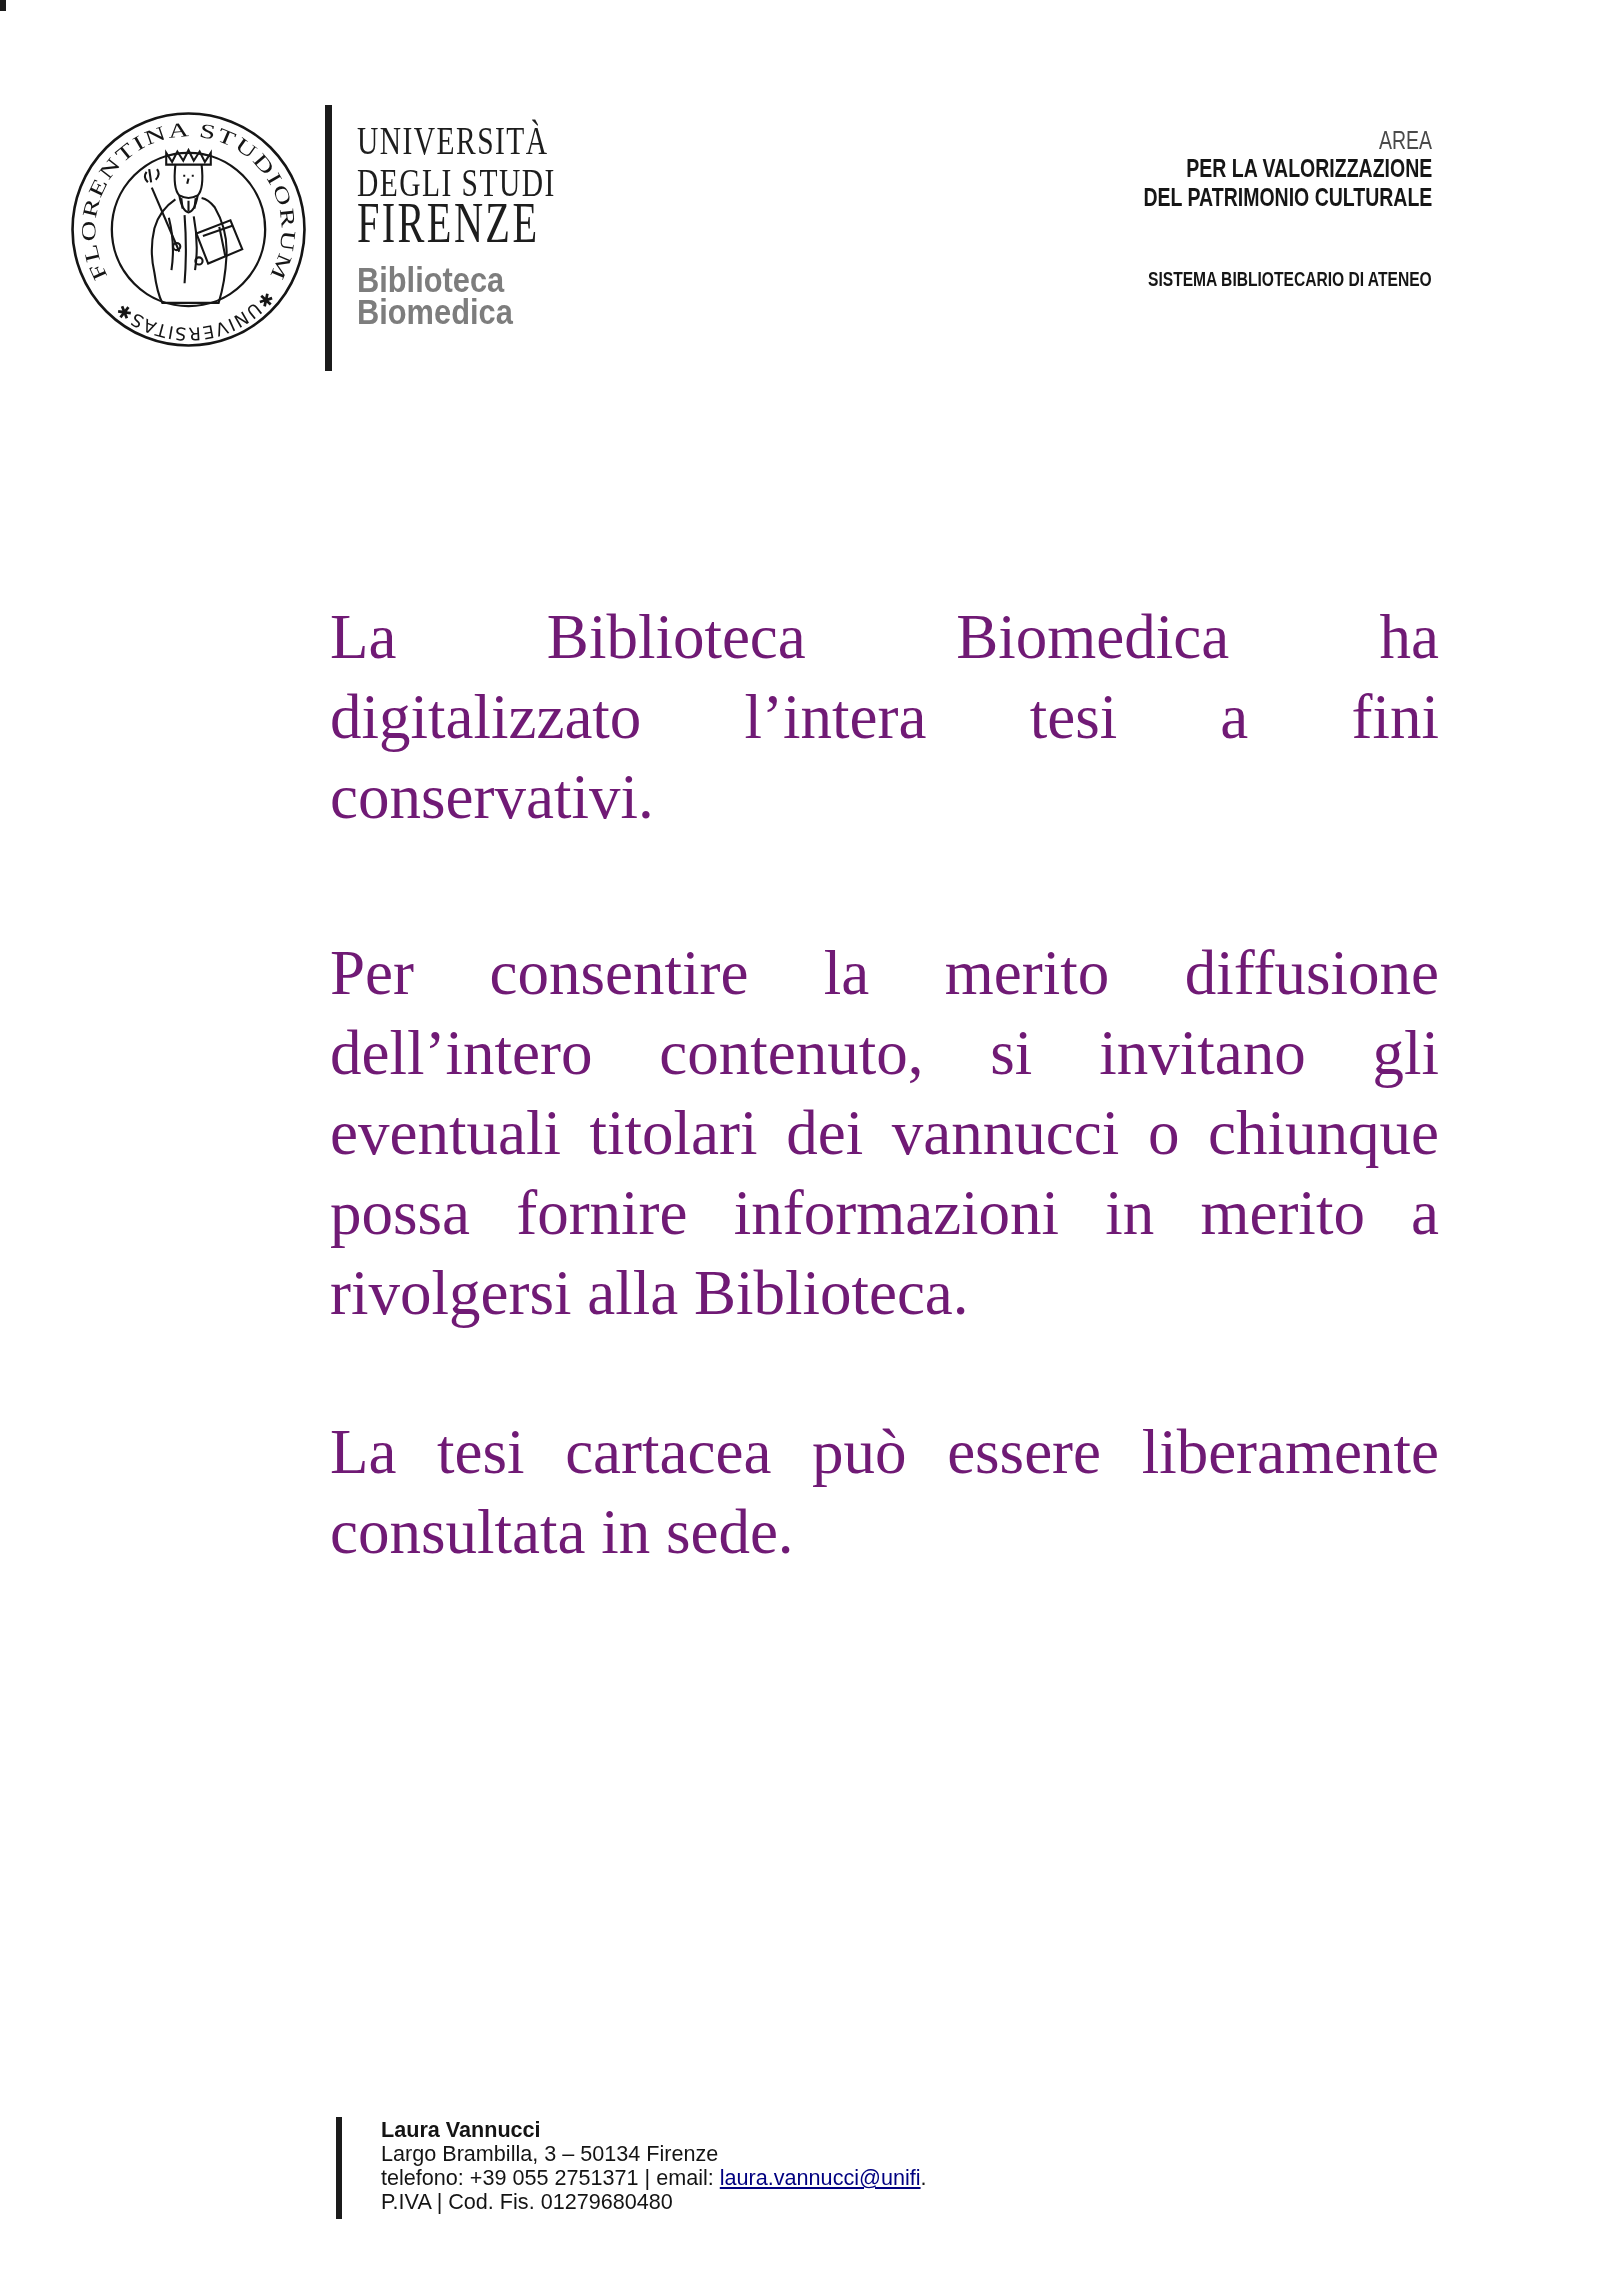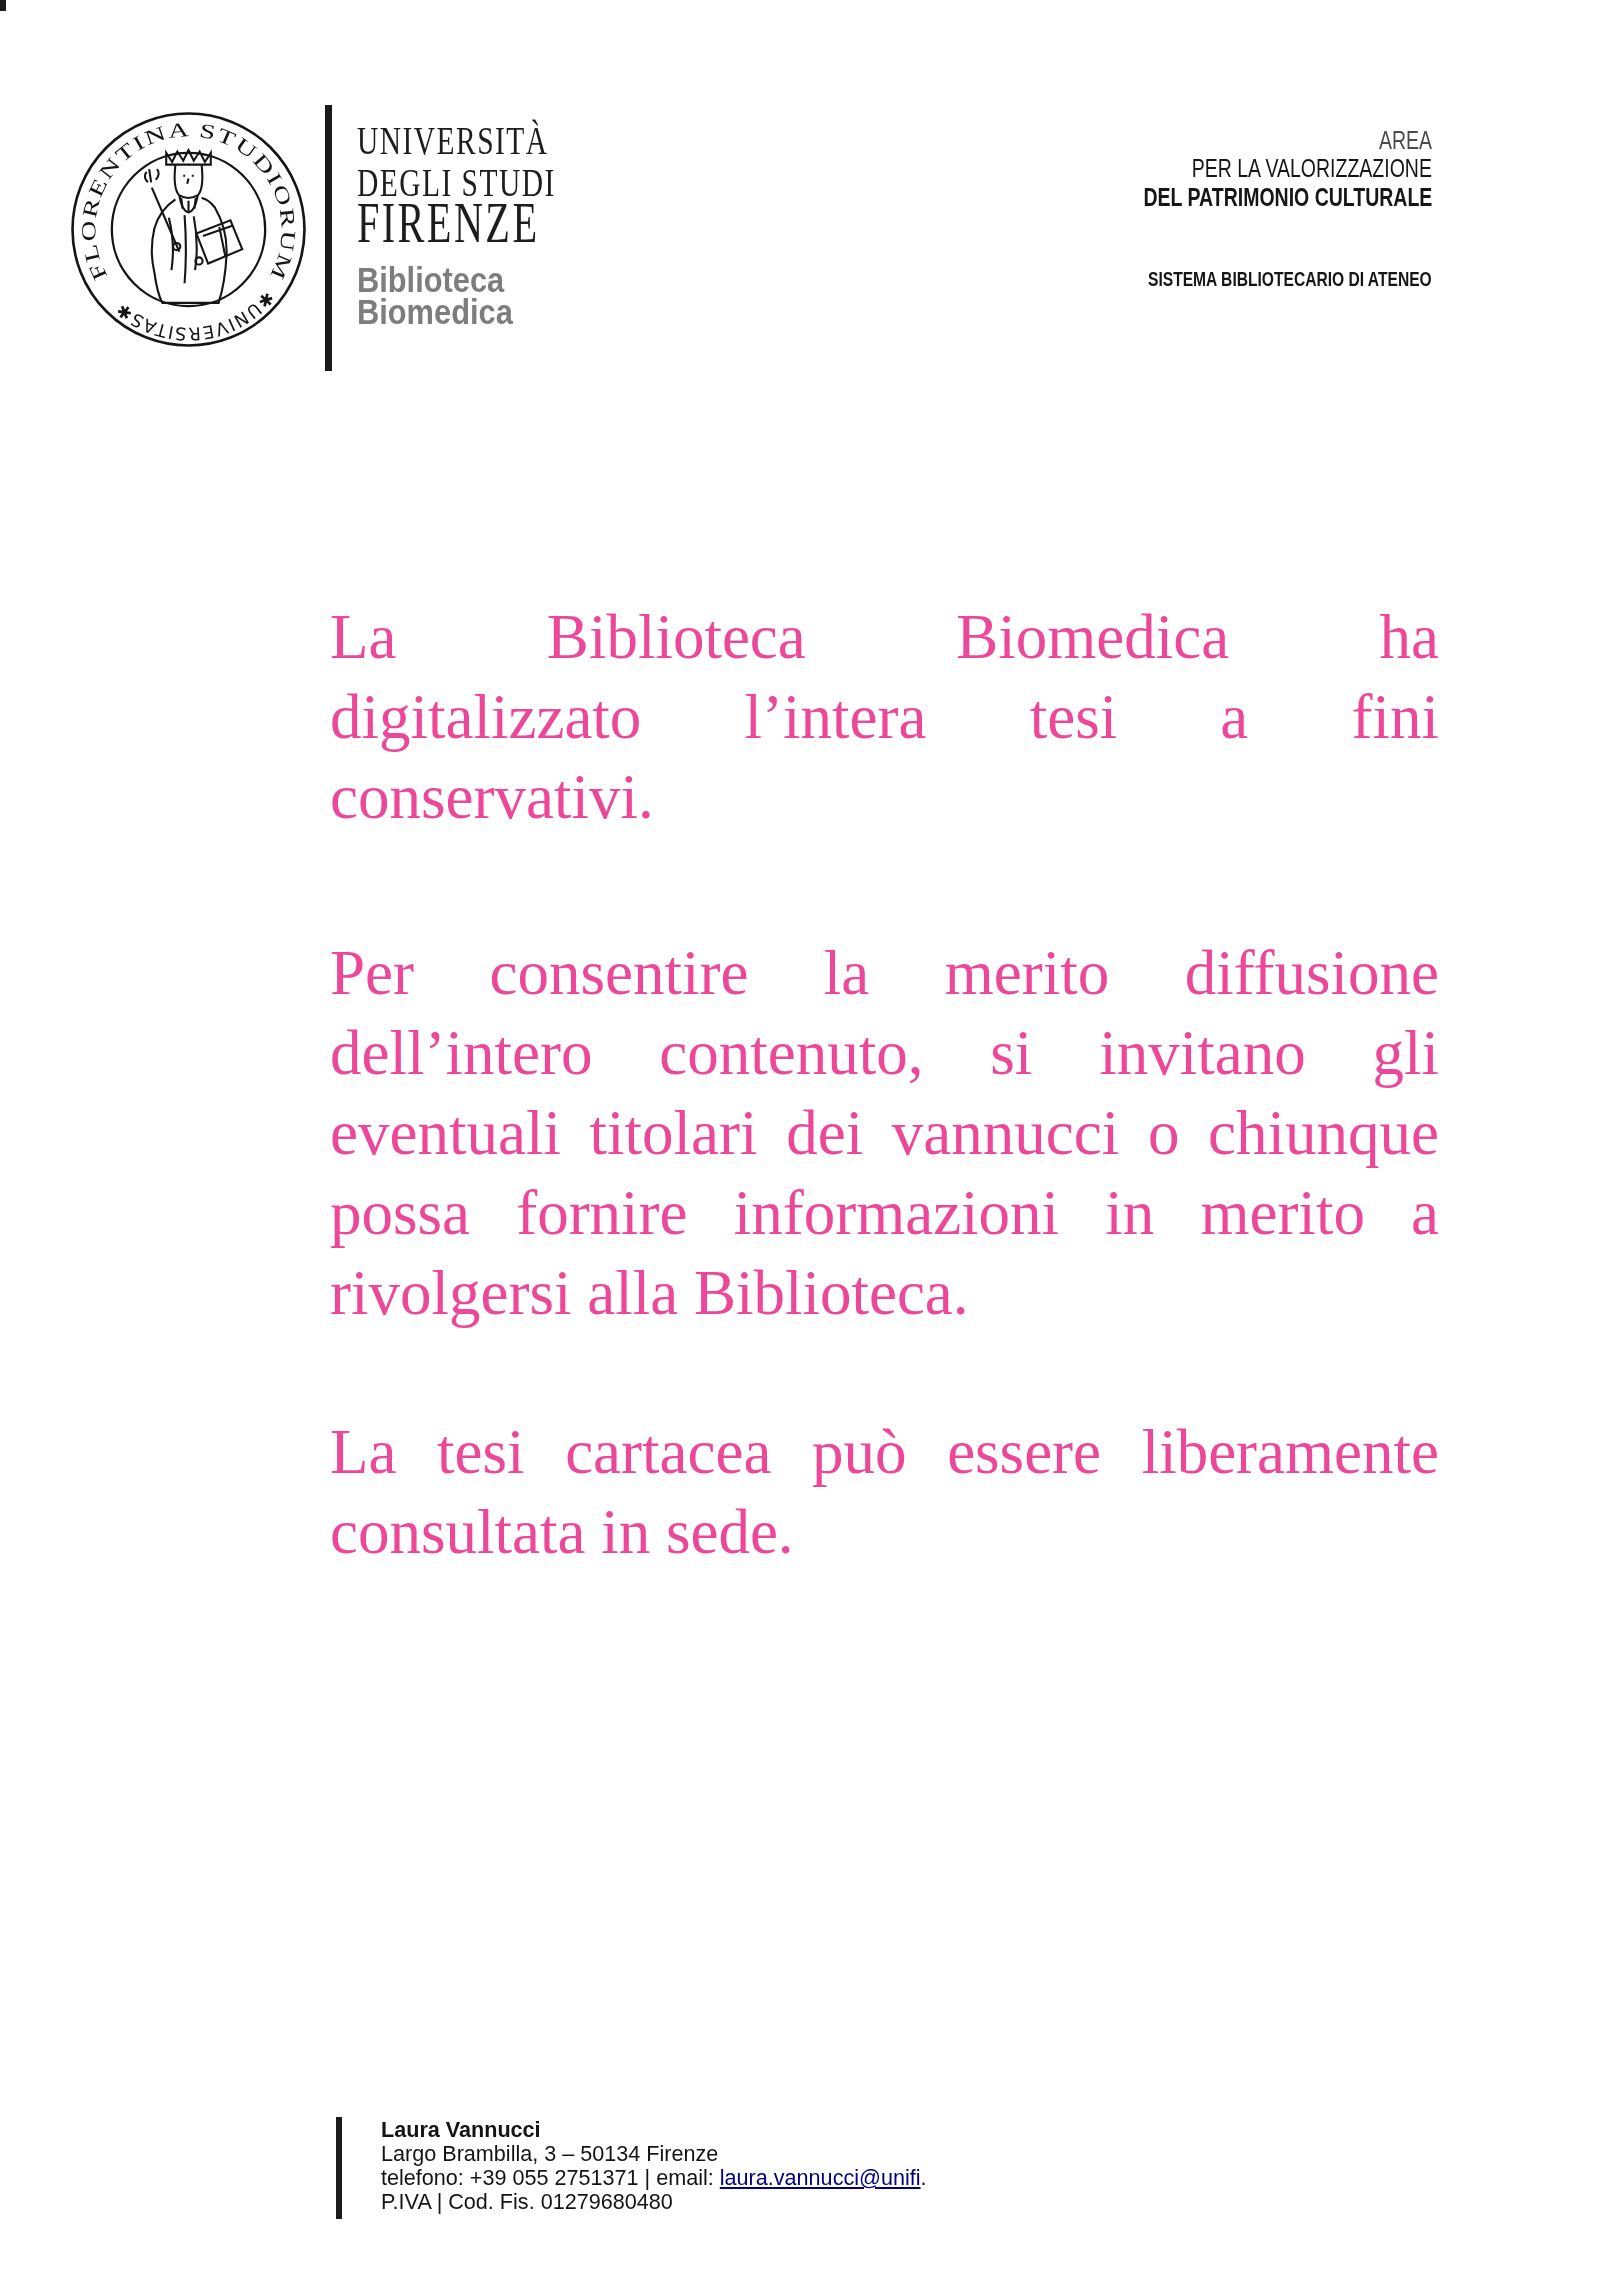--- a/index.html
+++ b/index.html
@@ -32,27 +32,27 @@
              font-weight:bold; transform:scaleX(0.88); transform-origin:0 50%; }
   #lib1 { top:260px; font-size:35px; }
   #lib2 { top:292px; font-size:35px; }
 
   
   #hdr-right { position:absolute; right:190px; top:0; text-align:right;
                font-family:"Liberation Sans","DejaVu Sans",sans-serif; }
   #hdr-right .rline { position:absolute; right:0; white-space:nowrap; }
   #hdr-right .rline > span { display:inline-block; transform:scaleX(0.78); transform-origin:100% 50%; }
   #area-label { top:126px;  font-size:25px; font-weight:400; color:#4a4a4a; }
-  #dept1      { top:154px;  font-size:25px; font-weight:normal; color:#161616; }
+  #dept1      { top:154px;  font-size:25px; font-weight:bold; color:#161616; }
   #dept2      { top:183px;  font-size:25px; font-weight:bold; color:#161616; }
   #sba        { top:268px;  font-size:20px; font-weight:bold; color:#161616; }
 
   
   .para { position:absolute; left:330px; width:1109px;
-          font-size:63px; line-height:80px; color:#ec4899; }
+          font-size:63px; line-height:80px; color:#701a75; }
   #para1 { top:597px; }
   #para2 { top:933px; }
   #para3 { top:1412px; }
   .bline { text-align:justify; text-align-last:justify; white-space:normal; }
   .bline.last { text-align:left; text-align-last:left; }
 
   
   #ftr-divider { position:absolute; left:336px; top:2117px; width:5.9px; height:102px; background:#1b1b1b; }
   #footer { position:absolute; left:355px; top:2118px;
             font-family:"Liberation Sans","DejaVu Sans",sans-serif;

